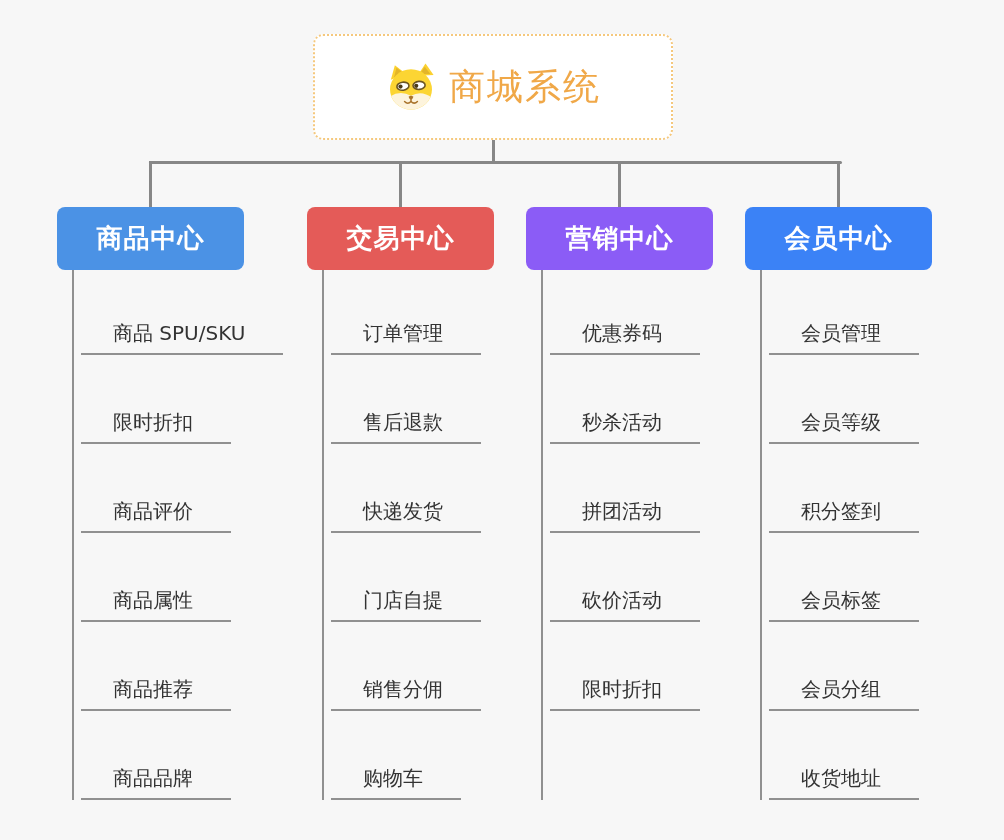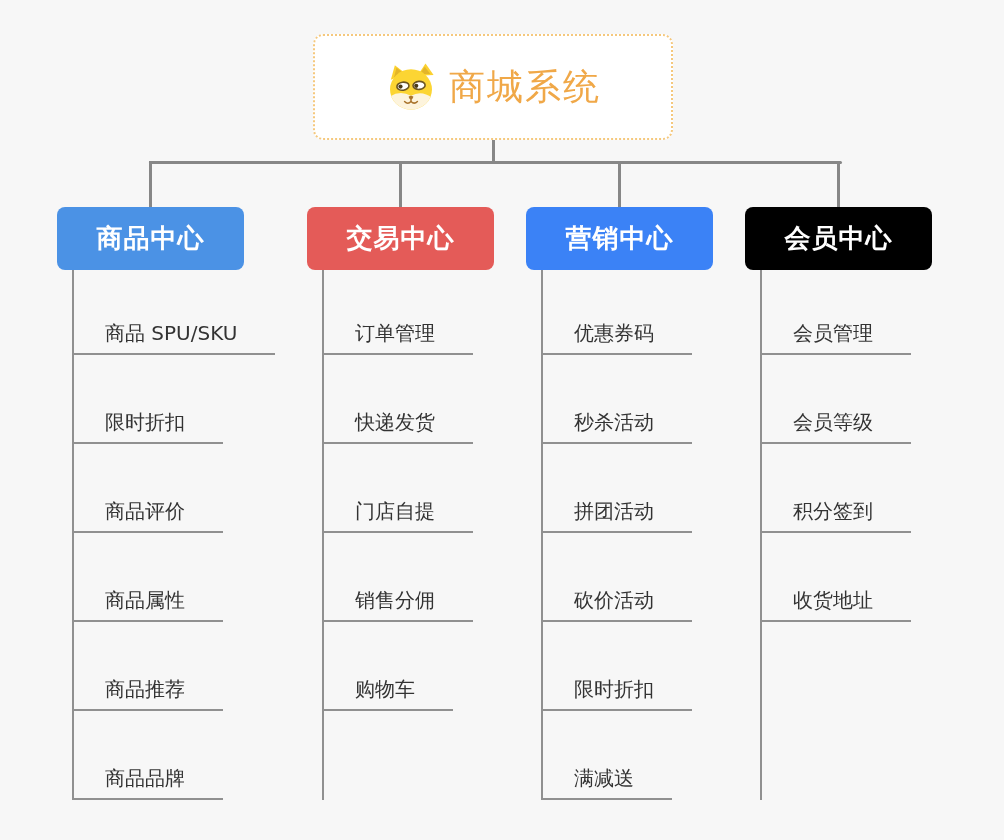--- a/index.html
+++ b/index.html
@@ -56,20 +56,21 @@
   .branch-label {
     color: #ffffff;
     font-size: 26px;
     letter-spacing: 1px;
     white-space: nowrap;
   }
   
   .child-list {
     position: absolute;
     list-style: none;
+    margin-left: 8px;
   }
   .child-item {
     height: 89px;
     width: max-content;
     display: flex;
     align-items: flex-end;
     padding: 0 38px 6px 32px;
     border-bottom: 2px solid #909090;
   }
   .child-label {
@@ -146,71 +147,77 @@
       <div class="line branch-stem" style="left: 399px;"></div>
       <div class="branch-node" style="left: 307px; background: rgb(228, 91, 88);">
         <span class="branch-label">交易中心</span>
       </div>
       <div class="line branch-vline" style="left: 322px; top: 270px; height: 530px;"></div>
       <ul class="child-list" style="left: 323px; top: 266px;">
         <li class="child-item">
           <span class="child-label">订单管理</span>
         </li>
         <li class="child-item">
+          <span class="child-label">售后退款</span>
+        </li>
+        <li class="child-item">
           <span class="child-label">快递发货</span>
         </li>
         <li class="child-item">
           <span class="child-label">门店自提</span>
         </li>
         <li class="child-item">
           <span class="child-label">销售分佣</span>
         </li>
         <li class="child-item">
           <span class="child-label">购物车</span>
         </li>
       </ul>
       <div class="line branch-stem" style="left: 618px;"></div>
-      <div class="branch-node" style="left: 526px; background: #3b82f6;">
+      <div class="branch-node" style="left: 526px; background: #8b5cf6;">
         <span class="branch-label">营销中心</span>
       </div>
       <div class="line branch-vline" style="left: 541px; top: 270px; height: 530px;"></div>
       <ul class="child-list" style="left: 542px; top: 266px;">
         <li class="child-item">
           <span class="child-label">优惠券码</span>
         </li>
         <li class="child-item">
           <span class="child-label">秒杀活动</span>
         </li>
         <li class="child-item">
           <span class="child-label">拼团活动</span>
         </li>
         <li class="child-item">
           <span class="child-label">砍价活动</span>
         </li>
         <li class="child-item">
           <span class="child-label">限时折扣</span>
         </li>
-        <li class="child-item">
-          <span class="child-label">满减送</span>
-        </li>
       </ul>
       <div class="line branch-stem" style="left: 837px;"></div>
-      <div class="branch-node" style="left: 745px; background: #000000;">
+      <div class="branch-node" style="left: 745px; background: #3b82f6;">
         <span class="branch-label">会员中心</span>
       </div>
       <div class="line branch-vline" style="left: 760px; top: 270px; height: 530px;"></div>
       <ul class="child-list" style="left: 761px; top: 266px;">
         <li class="child-item">
           <span class="child-label">会员管理</span>
         </li>
         <li class="child-item">
           <span class="child-label">会员等级</span>
         </li>
         <li class="child-item">
           <span class="child-label">积分签到</span>
         </li>
         <li class="child-item">
+          <span class="child-label">会员标签</span>
+        </li>
+        <li class="child-item">
+          <span class="child-label">会员分组</span>
+        </li>
+        <li class="child-item">
           <span class="child-label">收货地址</span>
         </li>
       </ul>
     </div>
 
 </div>
 
 </body></html>

